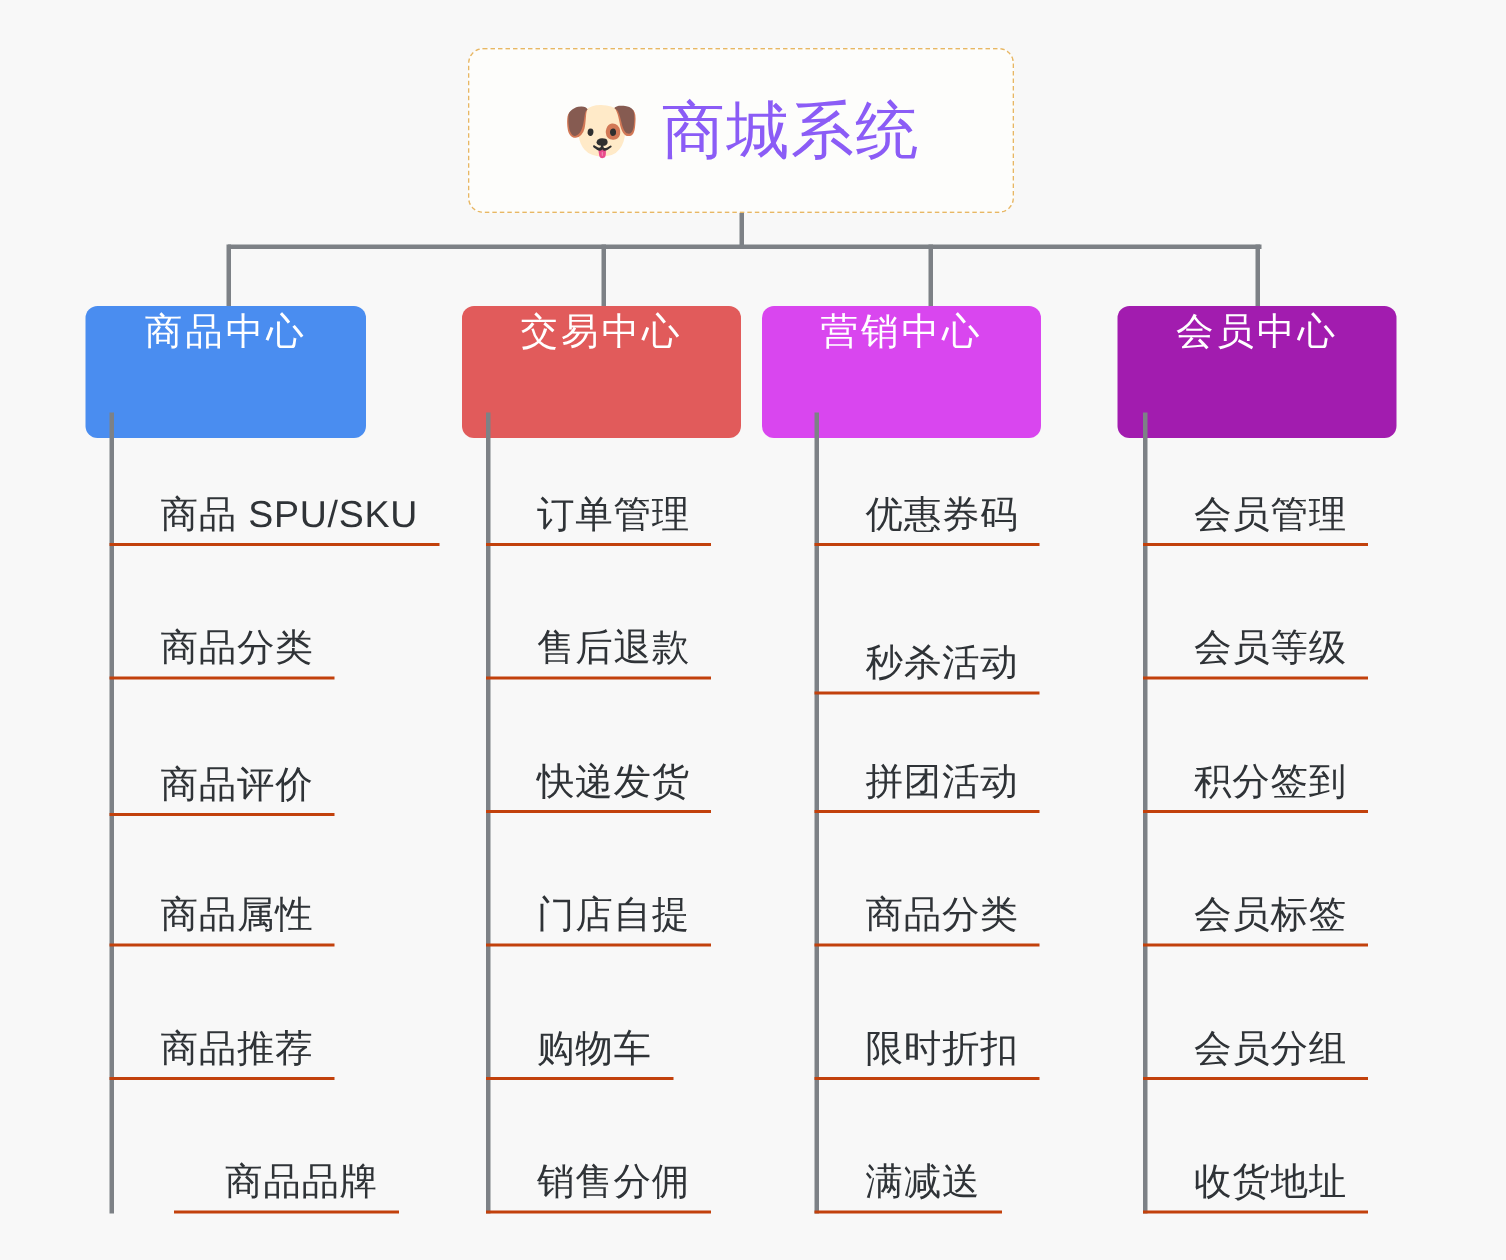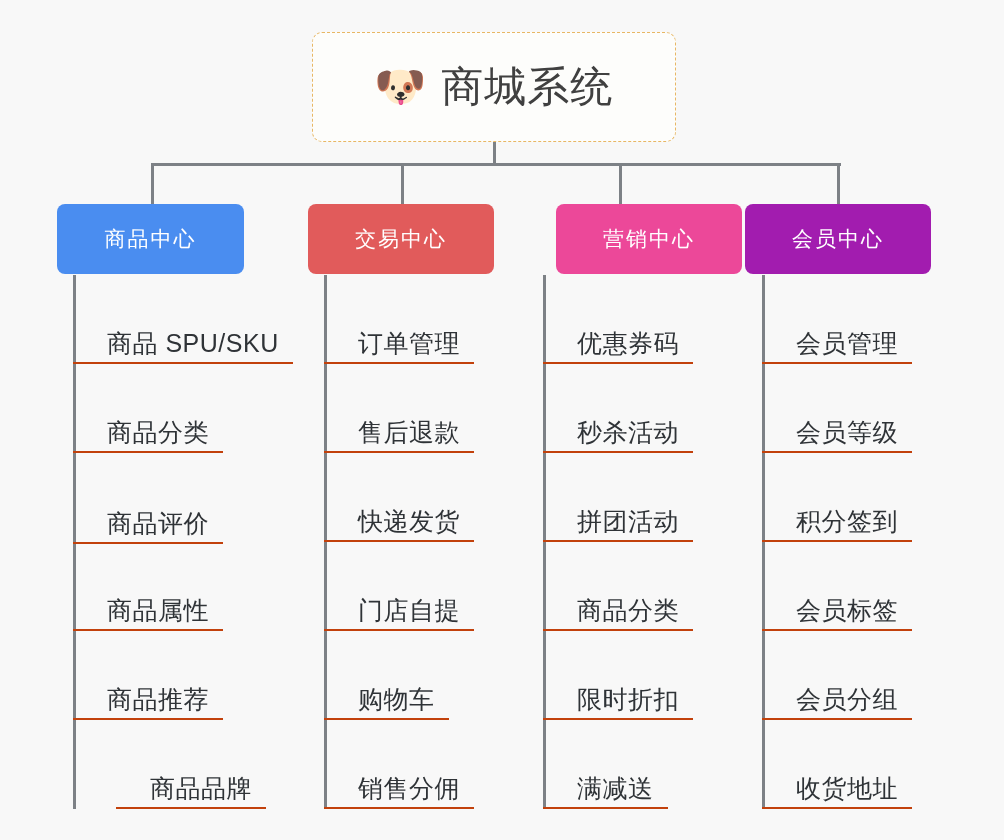--- a/index.html
+++ b/index.html
@@ -36,45 +36,44 @@
     justify-content: center;
     gap: 14px;
   }
   .root-emoji {
     font-size: 42px;
     line-height: 1;
     display: block;
   }
   .root-title {
     font-size: 42px;
-    color: #404040;
+    color: #8b5cf6;
     letter-spacing: 1px;
     line-height: 1;
     white-space: nowrap;
   }
 
   
   .conn {
     position: absolute;
     background: #7d8186;
   }
   .conn-v { width: 3px; }
   .conn-h { height: 3px; }
 
   
   .cat-box {
     position: absolute;
-    height: 70px;
+    height: 88px;
     box-sizing: border-box;
     border-radius: 8px;
     display: flex;
-    align-items: center;
     justify-content: center;
     color: #ffffff;
-    font-size: 21px;
+    font-size: 25px;
     letter-spacing: 2px;
     white-space: nowrap;
   }
 
   
   .leaf-col {
     position: absolute;
     top: 275px;
   }
   .leaf-trunk {
@@ -166,29 +165,29 @@
         <div class="leaf-item" style="top: 267px;">
           <div class="leaf-underline"><span class="leaf-text">门店自提</span></div>
         </div>
         <div class="leaf-item" style="top: 356px;">
           <div class="leaf-underline"><span class="leaf-text">购物车</span></div>
         </div>
         <div class="leaf-item" style="top: 445px;">
           <div class="leaf-underline"><span class="leaf-text">销售分佣</span></div>
         </div>
       </div>
-      <div class="cat-box" style="left: 556px; top: 204px; width: 186px; background: #ec4899; font-family: Liberation Serif, serif;">
+      <div class="cat-box" style="left: 508px; top: 204px; width: 186px; background: #d946ef; font-family: Liberation Serif, serif;">
         <span>营销中心</span>
       </div>
       <div class="leaf-col" style="left: 543px;">
         <div class="leaf-trunk" style="height: 534px;"></div>
         <div class="leaf-item" style="top: 0px;">
           <div class="leaf-underline"><span class="leaf-text">优惠券码</span></div>
         </div>
-        <div class="leaf-item" style="top: 89px;">
+        <div class="leaf-item" style="top: 99px;">
           <div class="leaf-underline"><span class="leaf-text">秒杀活动</span></div>
         </div>
         <div class="leaf-item" style="top: 178px;">
           <div class="leaf-underline"><span class="leaf-text">拼团活动</span></div>
         </div>
         <div class="leaf-item" style="top: 267px;">
           <div class="leaf-underline"><span class="leaf-text">商品分类</span></div>
         </div>
         <div class="leaf-item" style="top: 356px;">
           <div class="leaf-underline"><span class="leaf-text">限时折扣</span></div>

